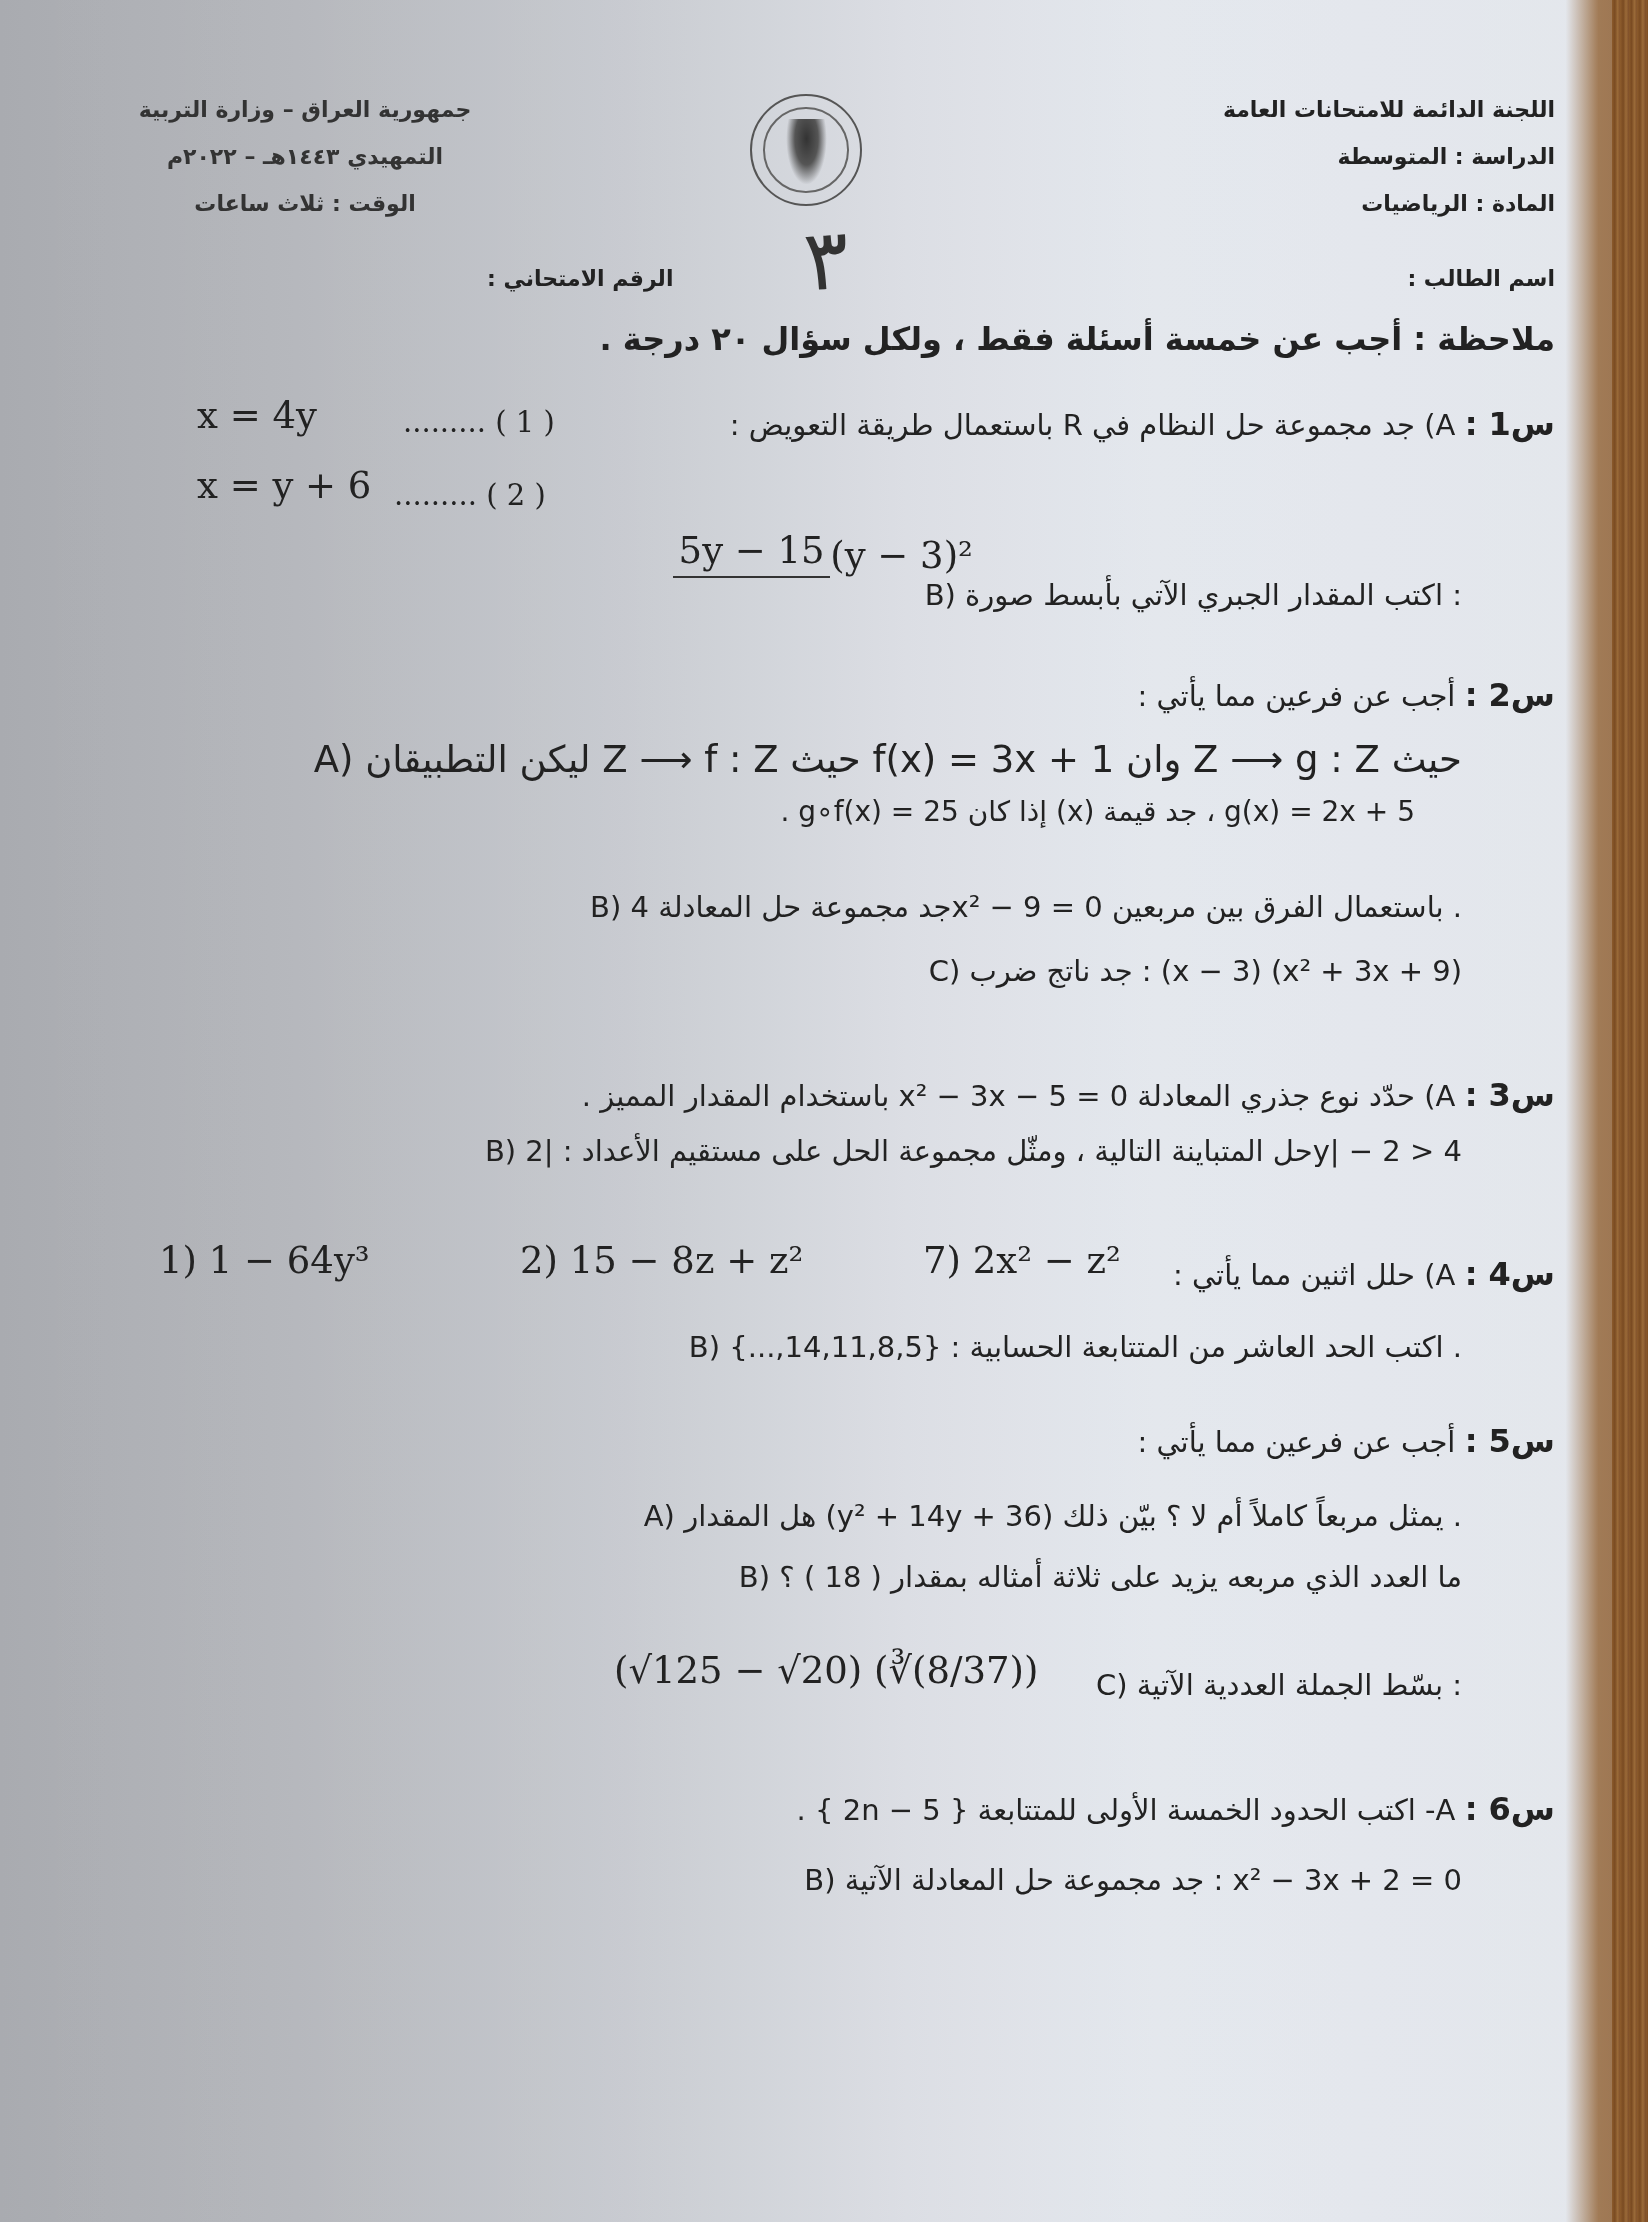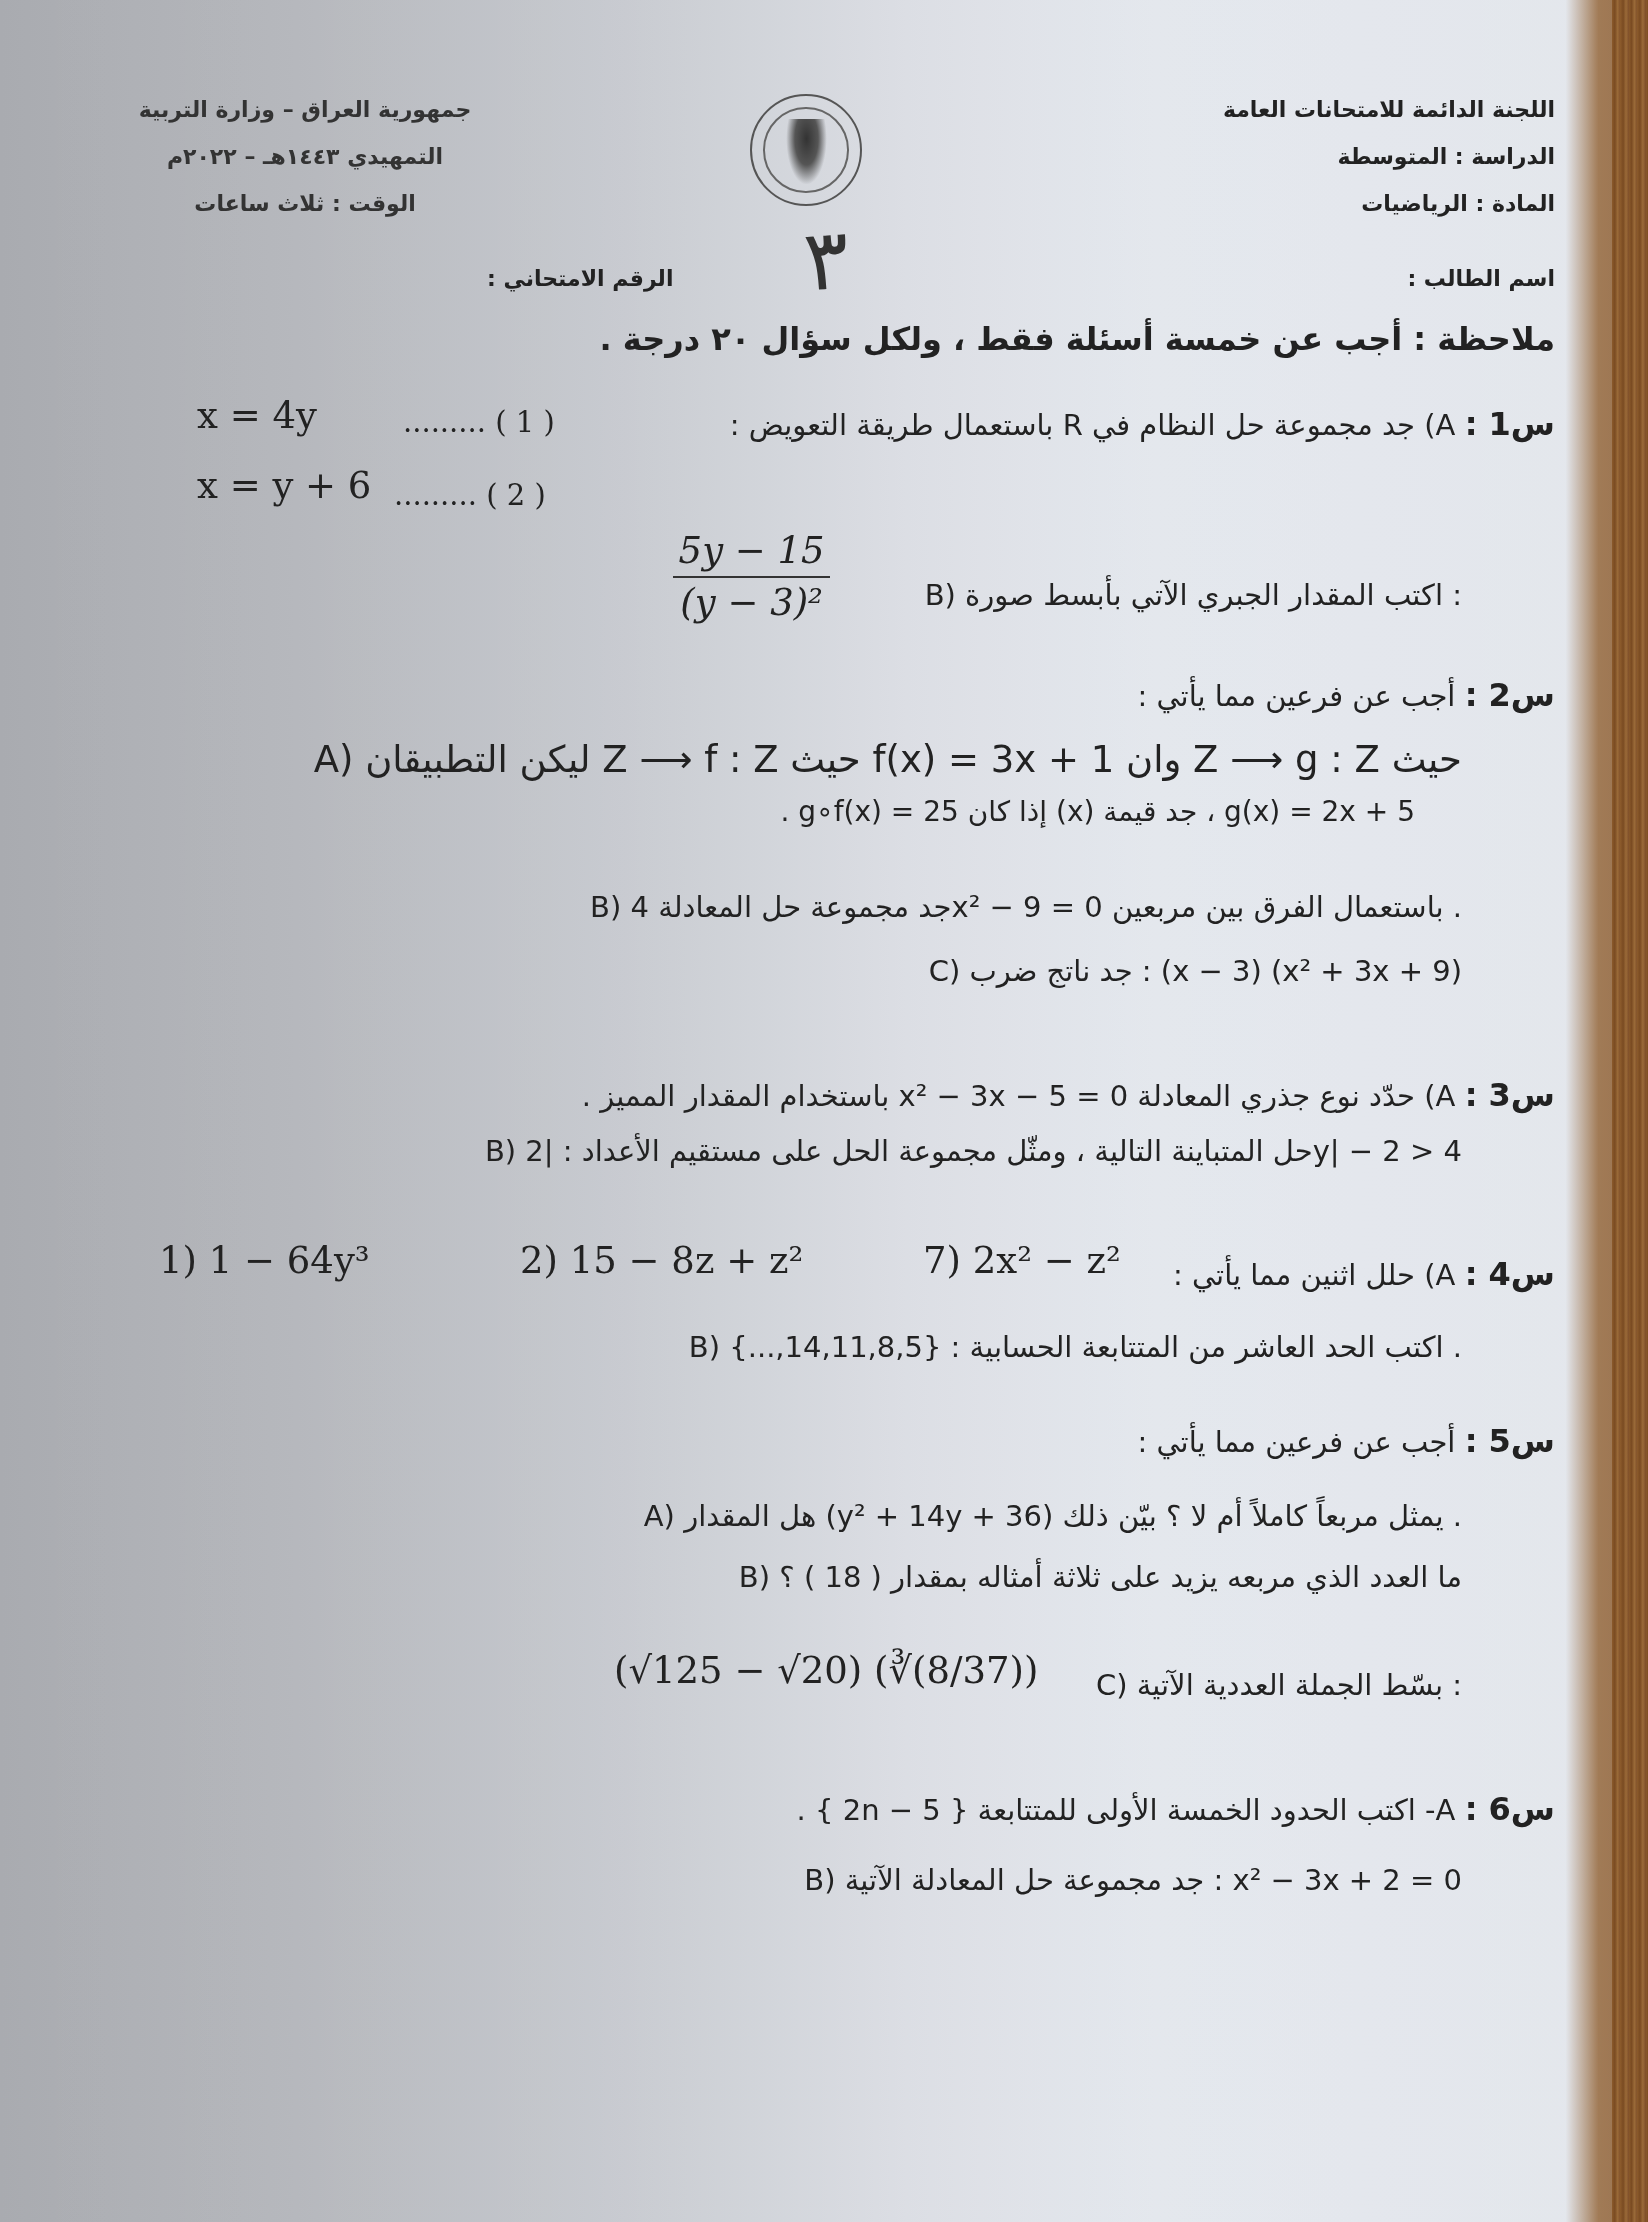--- a/index.html
+++ b/index.html
@@ -33,21 +33,21 @@
   .logo::before {
     content: ""; position: absolute; left: 11.2px; top: 11.2px; right: 11.2px; bottom: 11.2px;
     border-radius: 50%; border: 2.8px solid #666;
   }
   .logo .inner {
     position: absolute; left: 34px; top: 22.5px; width: 41px; height: 66px;
     background: radial-gradient(ellipse at 50% 30%, #333 0%, #555 40%, transparent 70%);
   }
   .handwritten { position: absolute; left: 804px; top: 211px; font-family: "DejaVu Serif", serif; font-size: 84px; color: #333; transform: rotate(-4deg); }
 
-  .frac { display: inline-flex; flex-direction: column; align-items: center; vertical-align: middle; font-style: italic; }
+  .frac { display: inline-flex; flex-direction: row; align-items: center; vertical-align: middle; }
   .frac .num { border-bottom: 2.8px solid #333; padding: 0 5.6px 3.7px; }
   .frac .den { padding-top: 3.7px; }
 </style>
 </head>
 <body>
 
 <div class="paper"></div>
 <div class="wood"></div>
 
 <div class="abs rtl hdr" style="right:94px; top:86px; text-align:right;">

